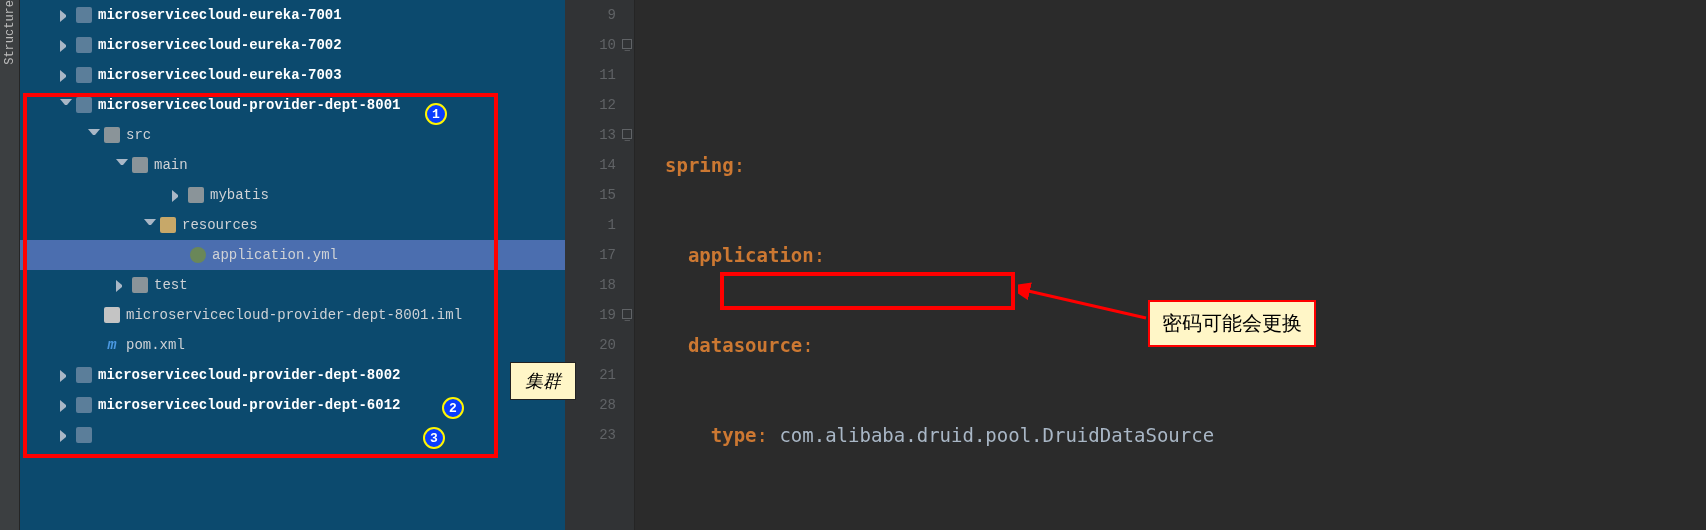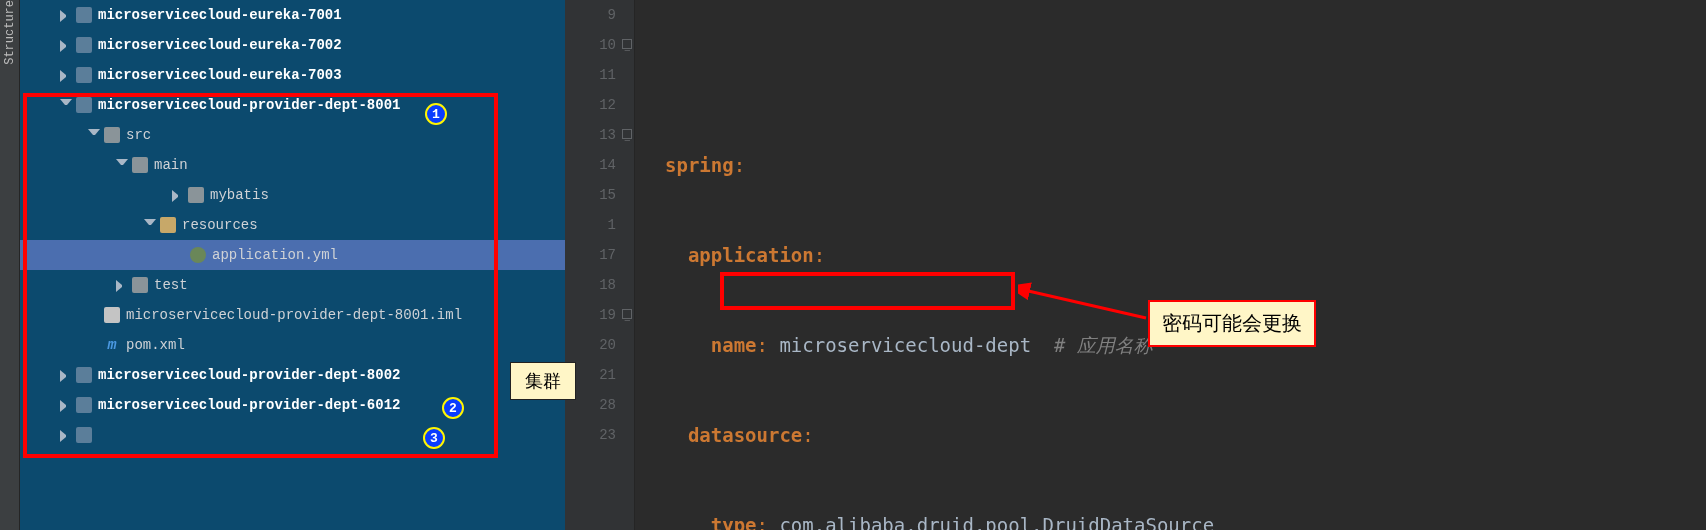--- a/index.html
+++ b/index.html
@@ -36,21 +36,21 @@
     .ico-pom { color:#4A98E0; font-weight:bold; font-style:italic; font-size:15px; width:16px;
       display:inline-block; text-align:center; margin-right:6px;}
     .lbl { color:#CFD2D6;}
     
     .badge { width:22px; height:22px; border-radius:50%; background:#0A3CFF;
       border:2px solid #FFF500; color:#fff; font-weight:bold; font-size:13px;
       display:flex; align-items:center; justify-content:center;
       position:absolute; z-index:5;}
     
     .cluster { position:absolute; background:#FFF6C7; border:1px solid #222;
-      padding:6px 14px; font-family:"SimSun",serif; font-size:18px; color:#000; z-index:5;}
+      padding:6px 14px; font-family:"SimSun",serif; font-size:18px; color:#000; z-index:5;font-style:italic;}
     
     .rbox { position:absolute; border:4px solid #FF0000; z-index:4; pointer-events:none;}
     
     .gutter { width:70px; background:#313335; color:#606366; font-size:14px;
       text-align:right; padding-top:0; border-right:1px solid #252525;}
     .gln { height:30px; line-height:30px; padding-right:18px; position:relative;}
     .gln .fold { position:absolute; right:2px; top:9px; width:10px; height:10px;
       border:1px solid #606366; background:#313335; }
     .gln .fold::before { content:"−"; position:absolute; top:-4px; left:1px;
       font-size:11px; color:#606366;}
@@ -189,21 +189,20 @@
   <div class="gln">20</div>
   <div class="gln">21</div>
   <div class="gln">28</div>
   <div class="gln">23</div>
 </div>
 
 <div class="editor">
   <div class="ed-row"> </div>
   <div class="ed-row"><span class="k-key">spring</span><span class="k-col">:</span></div>
   <div class="ed-row">  <span class="k-key">application</span><span class="k-col">:</span></div>
-  <div class="ed-row">    <span class="k-key">name</span><span class="k-col">: </span><span class="k-val">microservicecloud-dept </span><span class="k-cmt"> # 应用名称</span></div>
   <div class="ed-row">  <span class="k-key">datasource</span><span class="k-col">:</span></div>
   <div class="ed-row">    <span class="k-key">type</span><span class="k-col">: </span><span class="k-val">com.alibaba.druid.pool.DruidDataSource</span></div>
   
   
   
   
   
   
   
   

